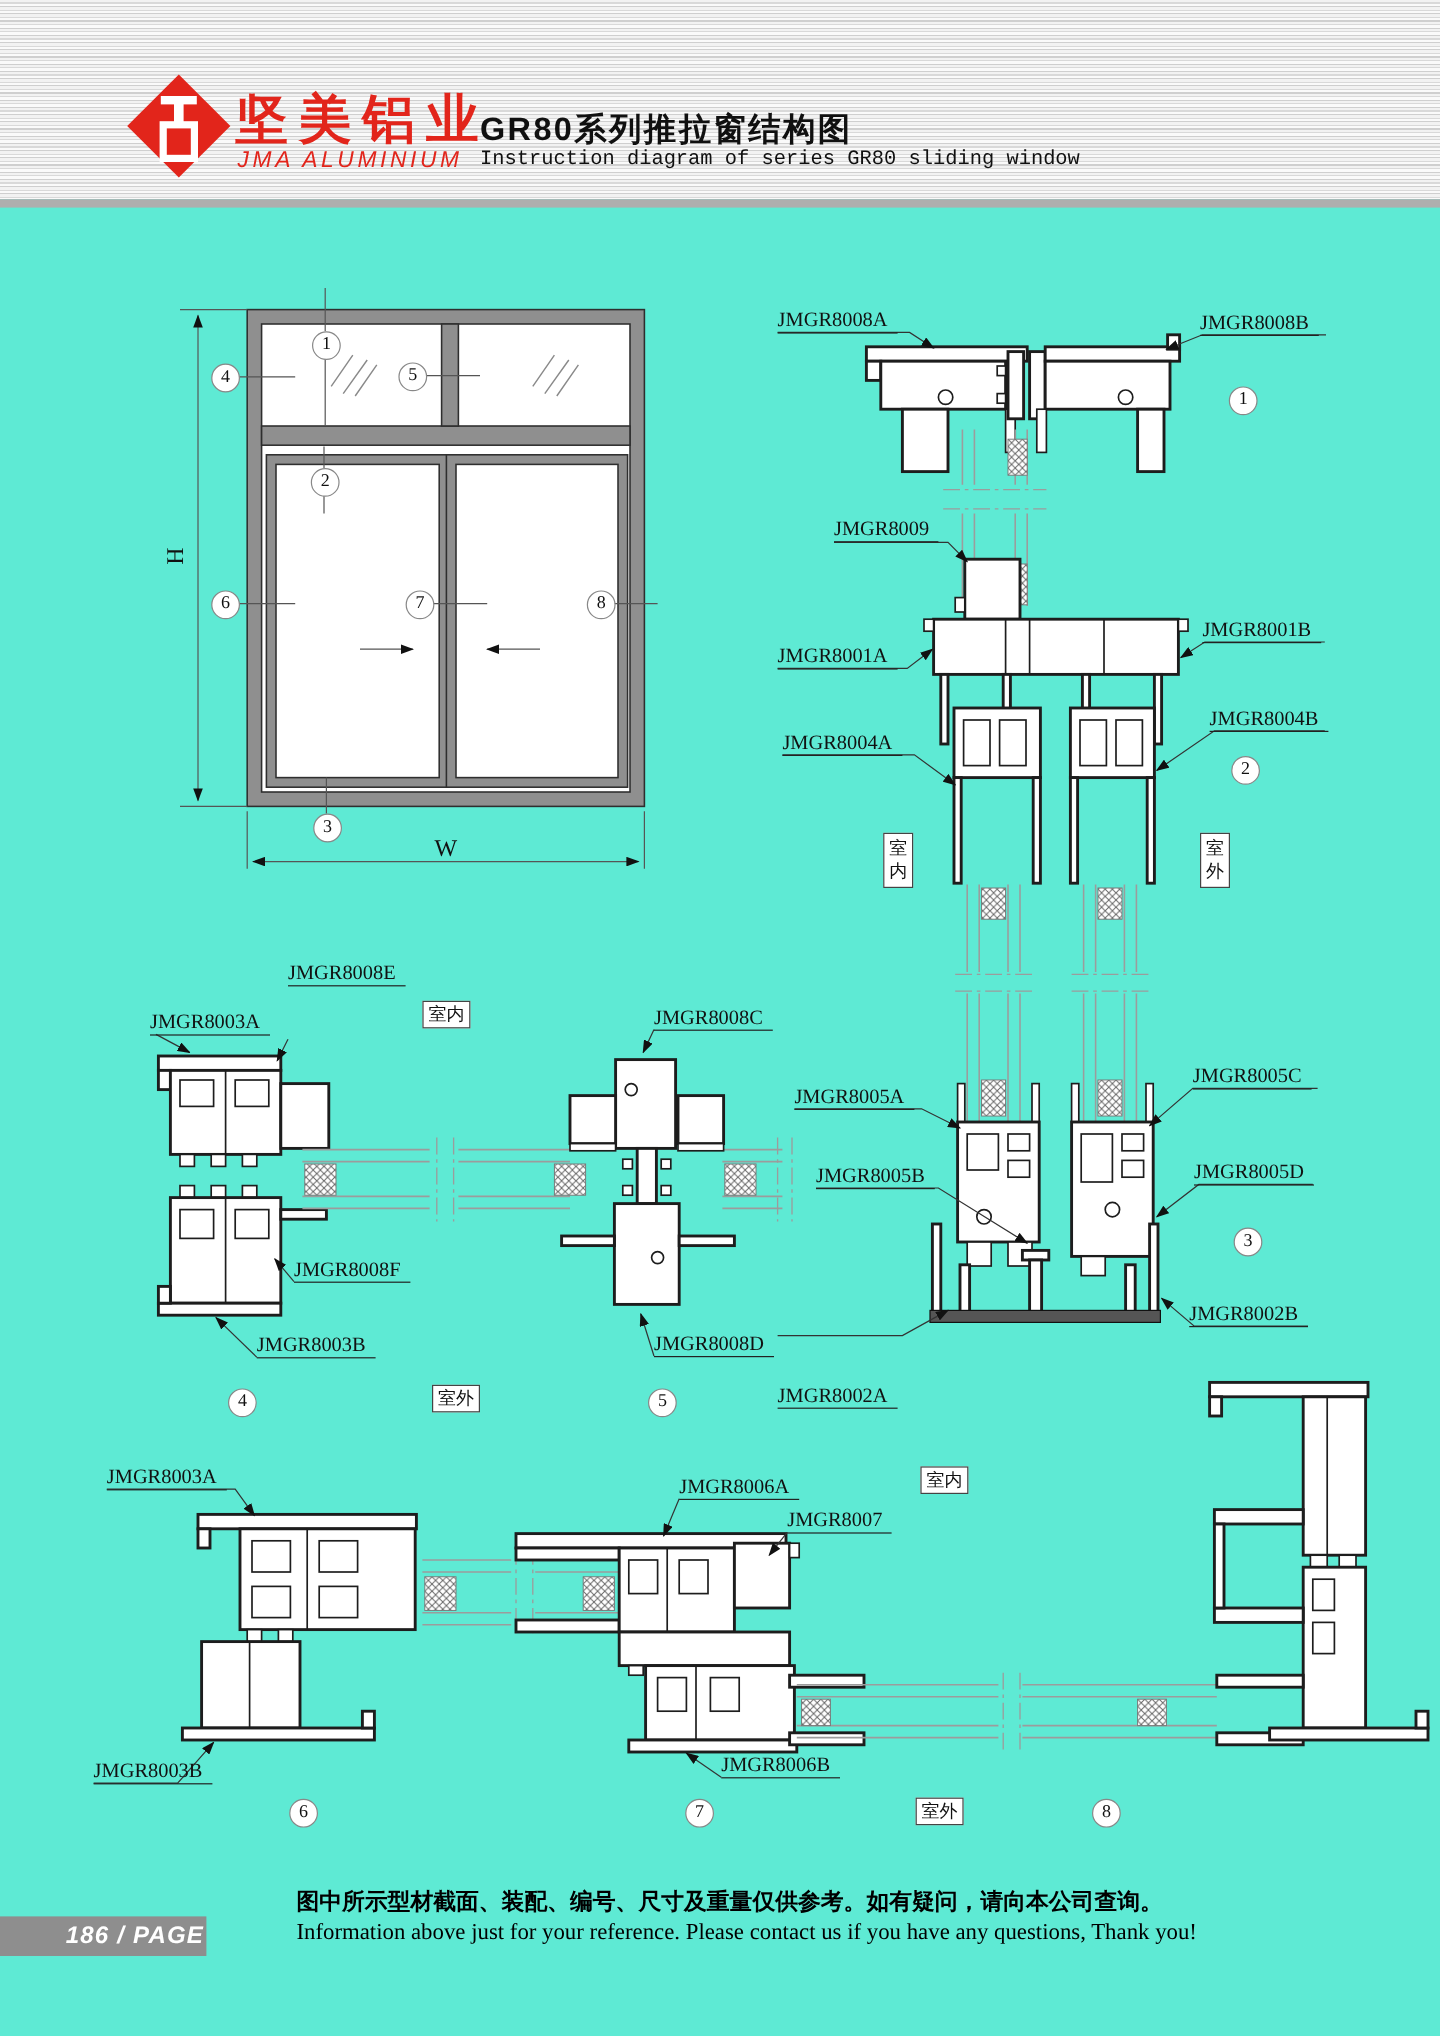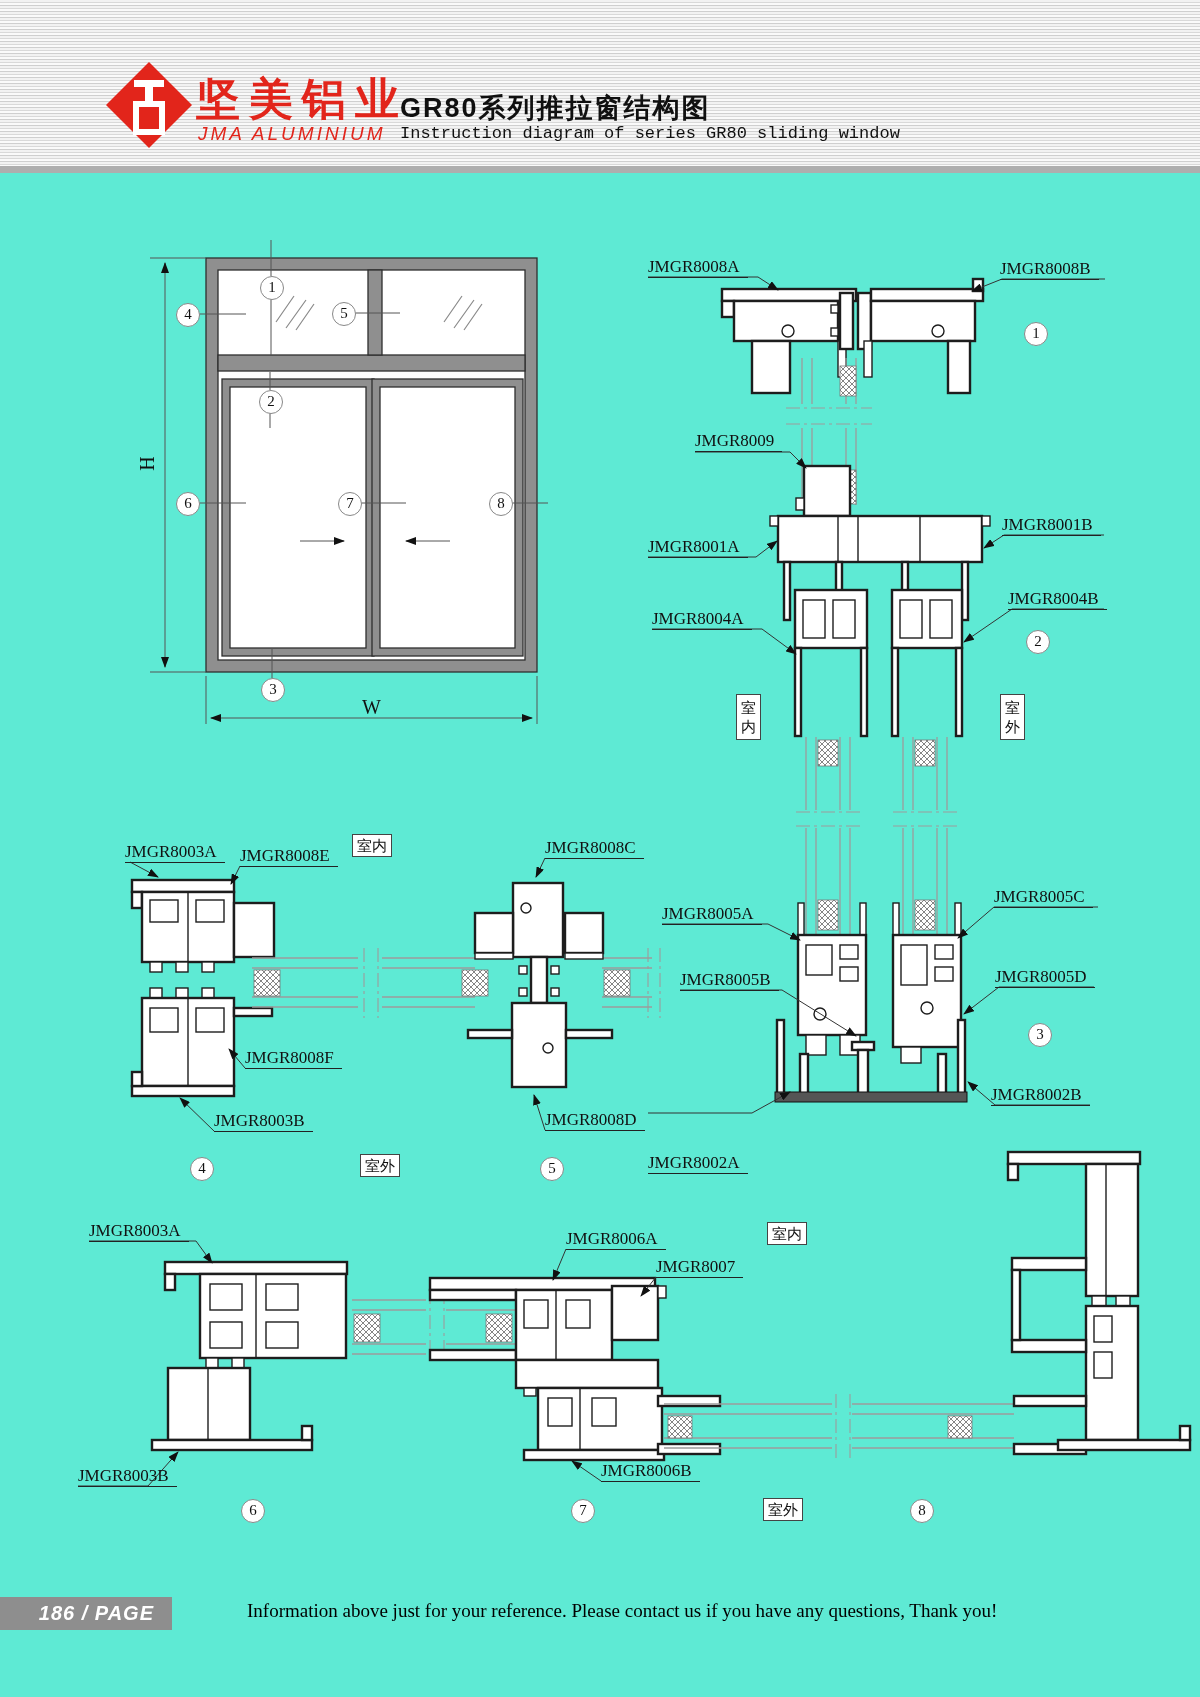--- a/index.html
+++ b/index.html
@@ -43,21 +43,21 @@
       line-height:20px;}
   .bx{position:absolute;border:1.2px solid #444;background:#fff;font-size:15px;
       padding:2px 4px;line-height:1.15;white-space:nowrap;}
   .bxv{position:absolute;border:1.2px solid #444;background:#fff;font-size:15px;
       width:17px;padding:3px 3px;line-height:19px;word-break:break-all;text-align:center;}
   .dimlab{position:absolute;font-family:"Liberation Serif",serif;font-size:20px;}
   .rot{transform:rotate(-90deg);}
   
   .badge{position:absolute;left:0;top:1597px;width:172px;height:33px;background:#8e8e8e;
          color:#fff;font-style:italic;font-weight:bold;font-size:20px;line-height:33px;
-         text-align:right;padding-right:18px;box-sizing:border-box;letter-spacing:1px;}
+         text-align:right;padding-right:2px;box-sizing:border-box;letter-spacing:1px;}
   .note-cn{position:absolute;left:247px;top:1572px;font-size:19px;font-weight:bold;color:#000;}
   .note-en{position:absolute;left:247px;top:1600px;font-size:19px;
            font-family:"Liberation Serif",serif;color:#000;}
 </style>
 </head>
 <body>
 
 <div class="page">
 
   <div class="band"></div>
@@ -378,27 +378,28 @@
   <div class="plab" style="left:1002px;top:516px">JMGR8001B</div>
   <div class="plab" style="left:652px;top:610px">JMGR8004A</div>
   <div class="plab" style="left:1008px;top:590px">JMGR8004B</div>
   <div class="plab" style="left:662px;top:905px">JMGR8005A</div>
   <div class="plab" style="left:994px;top:888px">JMGR8005C</div>
   <div class="plab" style="left:680px;top:971px">JMGR8005B</div>
   <div class="plab" style="left:995px;top:968px">JMGR8005D</div>
   <div class="plab" style="left:648px;top:1154px">JMGR8002A</div>
   <div class="plab" style="left:991px;top:1086px">JMGR8002B</div>
   <div class="plab" style="left:125px;top:843px">JMGR8003A</div>
-  <div class="plab" style="left:240px;top:847px">JMGR8008E</div>
+  <div class="plab" style="left:240px;top:802px">JMGR8008E</div>
   <div class="plab" style="left:245px;top:1049px">JMGR8008F</div>
   <div class="plab" style="left:214px;top:1112px">JMGR8003B</div>
   <div class="plab" style="left:545px;top:839px">JMGR8008C</div>
   <div class="plab" style="left:545px;top:1111px">JMGR8008D</div>
   <div class="plab" style="left:89px;top:1222px">JMGR8003A</div>
   <div class="plab" style="left:78px;top:1467px">JMGR8003B</div>
   <div class="plab" style="left:566px;top:1230px">JMGR8006A</div>
   <div class="plab" style="left:656px;top:1258px">JMGR8007</div>
   <div class="plab" style="left:601px;top:1462px">JMGR8006B</div>
 
   <div class="badge">186 / PAGE</div>
+  <div class="note-cn">图中所示型材截面、装配、编号、尺寸及重量仅供参考。如有疑问，请向本公司查询。</div>
   <div class="note-en">Information above just for your reference. Please contact us if you have any questions, Thank you!</div>
 
 </div>
 
 </body></html>

